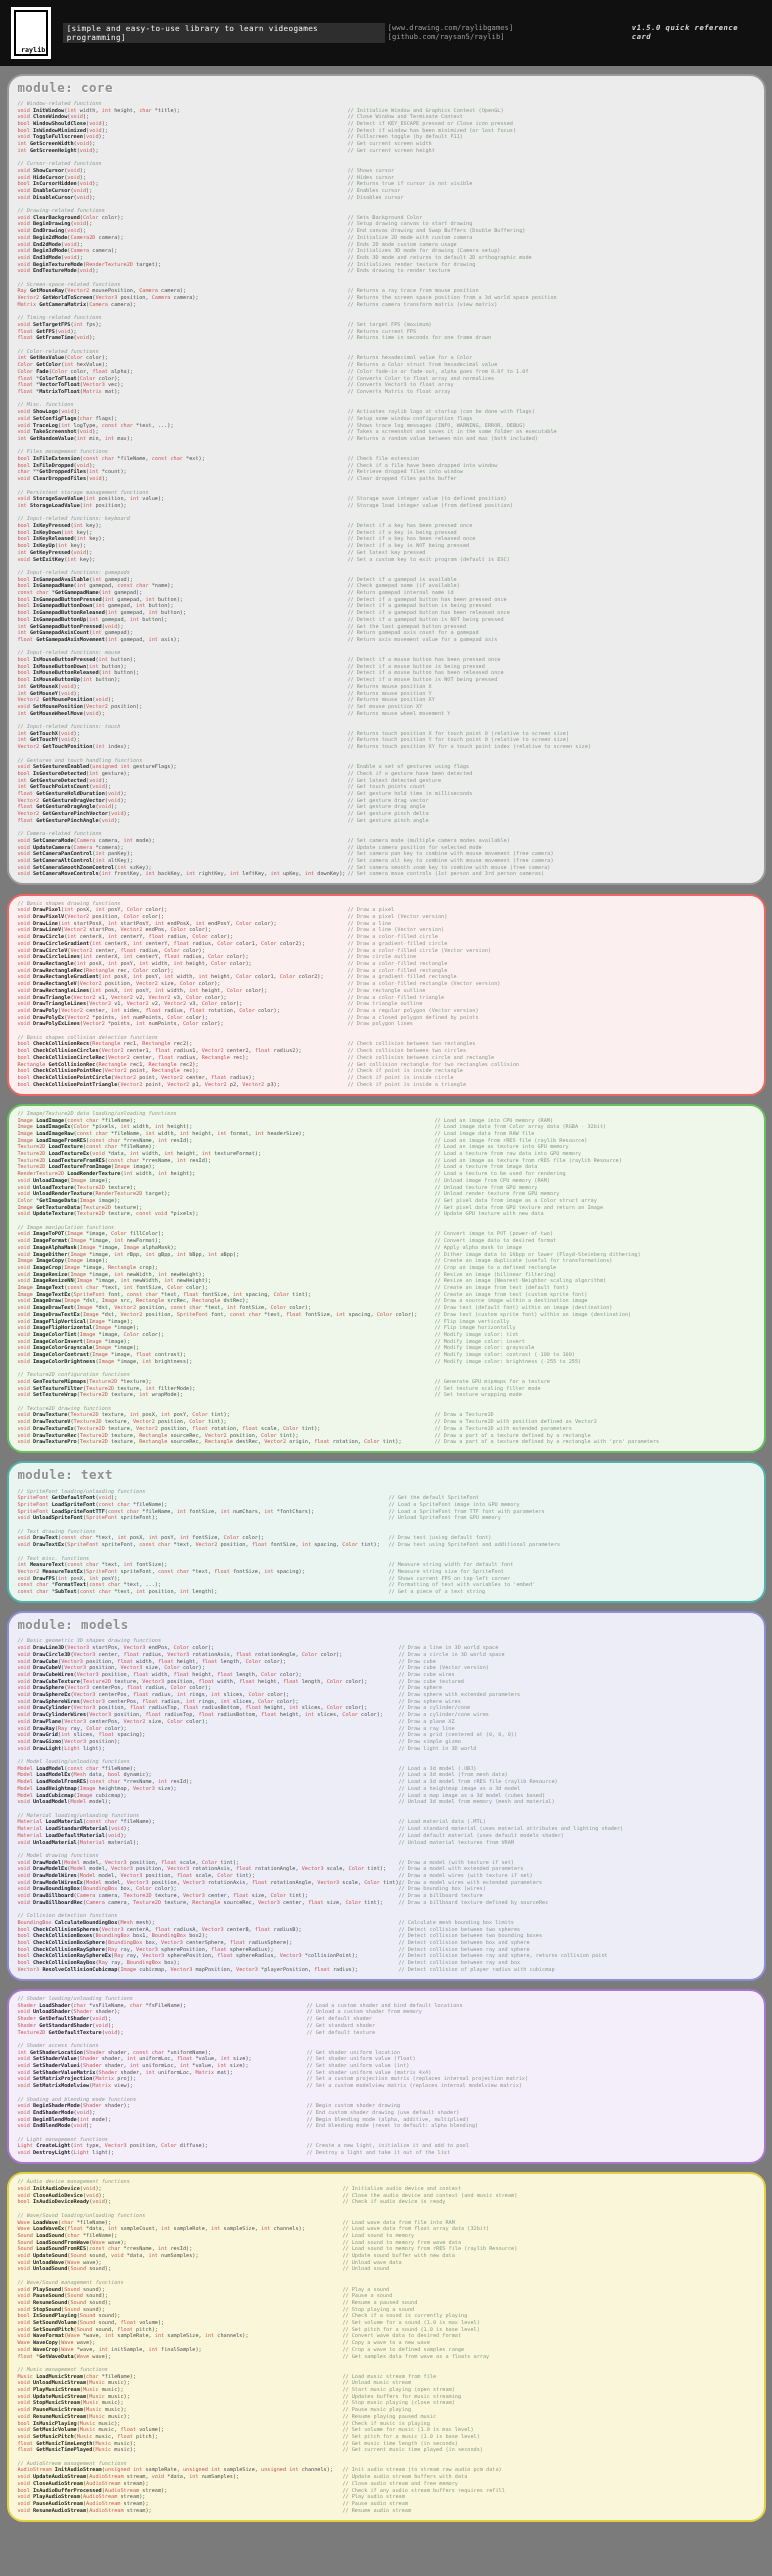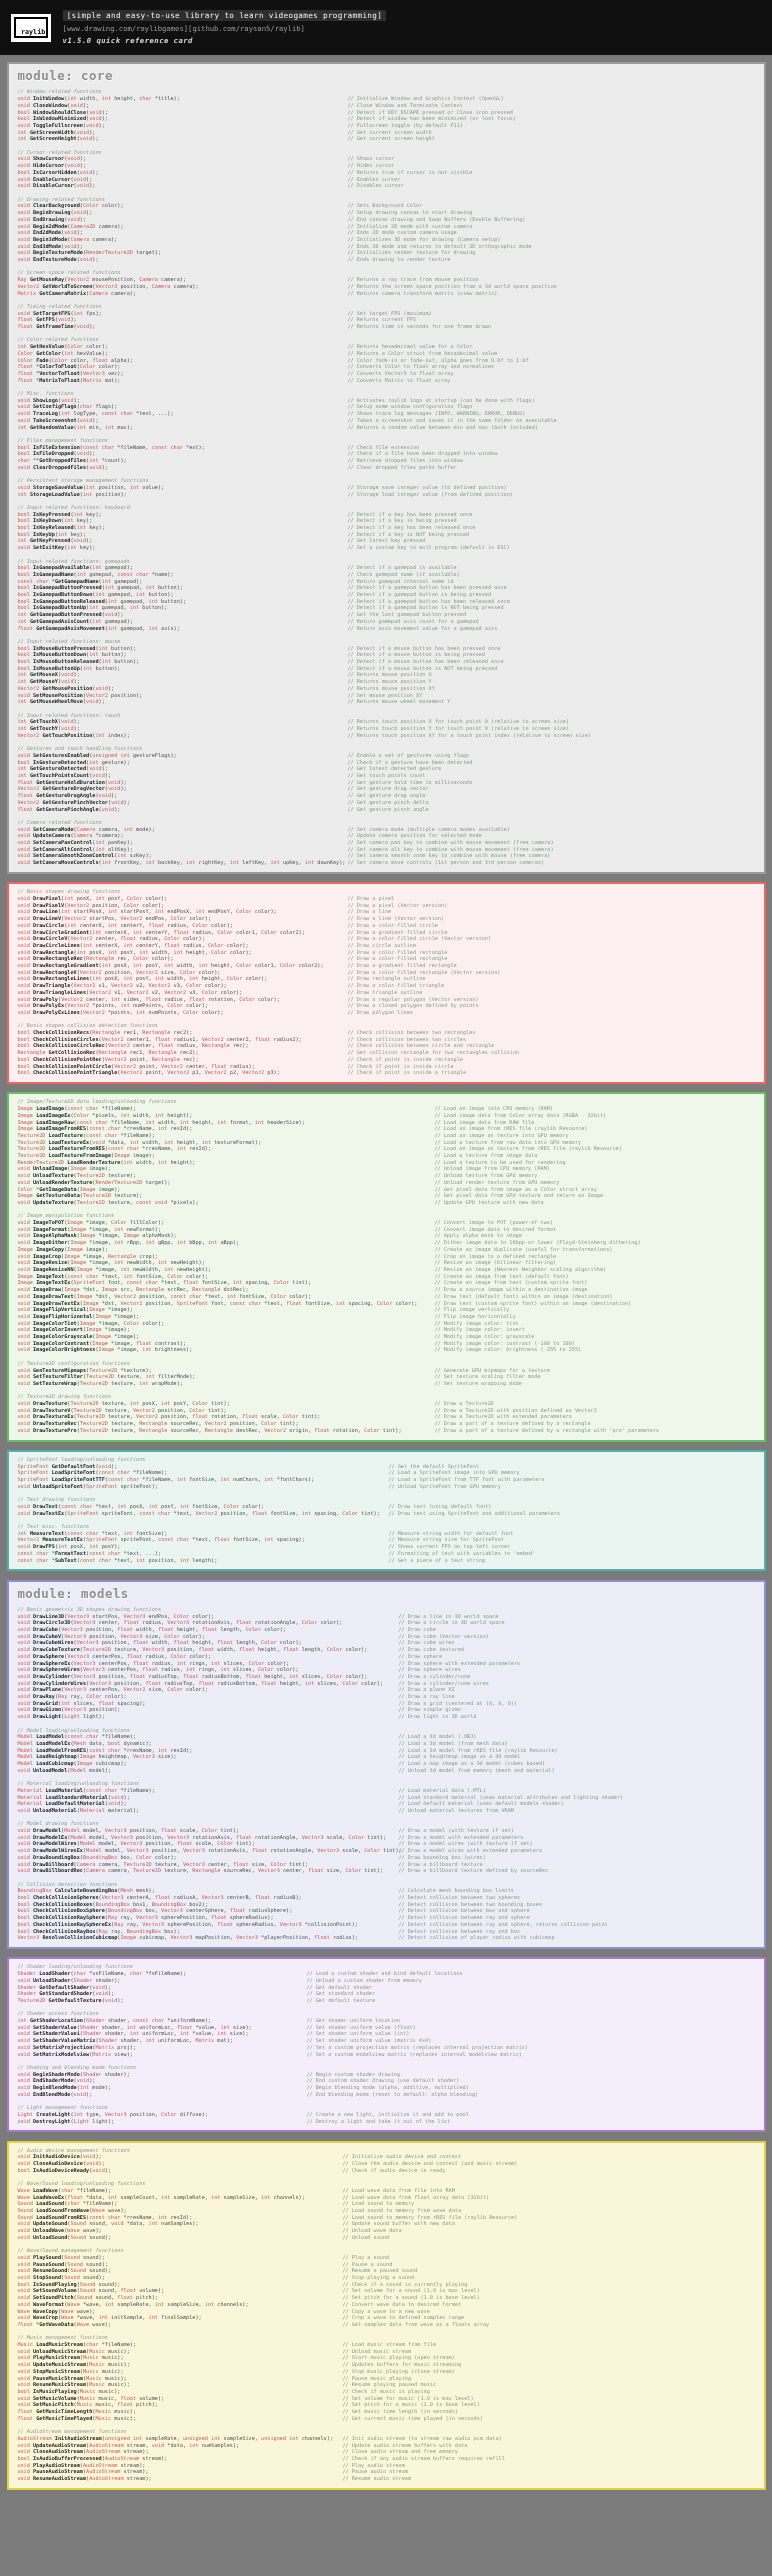--- a/index.html
+++ b/index.html
@@ -2,31 +2,31 @@
 <html style="font-size:8.2px"><head>
 <meta charset="utf-8">
 <style>
   *{box-sizing:border-box;}
   html,body{margin:0;padding:0;}
   body{background:#7b7b7b;font-family:"DejaVu Sans Mono","Liberation Mono",monospace;}
   .page{width:773px;background:#7b7b7b;}
 
   
   .header{display:flex;align-items:center;gap:11.3px;background:#101010;padding:7.2px 11.3px;min-height:55px;}
-  .logo{width:40px;height:28px;background:#ffffff;padding:3.1px;flex:0 0 auto;}
+  .logo{width:40px;height:52px;background:#ffffff;padding:3.1px;flex:0 0 auto;}
   .logo-inner{width:100%;height:100%;border:2.6px solid #000;position:relative;}
   .logo-text{position:absolute;right:1px;bottom:0;font-weight:bold;font-size:6.7px;color:#000;}
-  .header-lines{display:flex;flex-direction:column;gap:2.6px;}
+  .header-lines{display:flex;flex-direction:row;gap:2.6px;}
   .tagline{display:inline-block;align-self:flex-start;background:#2e2e2e;color:#f2f2f2;font-size:7.7px;padding:1px 4.1px;letter-spacing:0.3px;}
   .links{color:#9c9c9c;font-size:7.2px;cursor:pointer;}
   .version{color:#d8d8d8;font-size:7.2px;font-weight:bold;letter-spacing:0.5px;font-style:italic;}
 
   
   .modules{padding-top:7.2px;}
-  .module{border:2.1px solid var(--bc);background:var(--bg);border-radius:1px;margin:0 7.2px 8.2px;padding:4.1px 8.2px 6.2px;}
+  .module{border:2.1px solid var(--bc);background:var(--bg);border-radius:16px;margin:0 7.2px 8.2px;padding:4.1px 8.2px 6.2px;}
   .module-title{font-size:12.4px;font-weight:bold;color:#8f8f8f;text-shadow:0.5px 0.5px 0 rgba(255,255,255,.85);margin:0 0 5.2px;letter-spacing:0.5px;}
   .group{margin-bottom:6.7px;}
   .group:last-child{margin-bottom:0;}
   .group-header{font-size:5.2px;line-height:6.7px;color:#8e9a8e;font-style:italic;white-space:pre;}
   .fn-row{display:grid;grid-template-columns:var(--sigw,330px) 1fr;font-size:5.2px;line-height:6.7px;white-space:pre;}
   .sig{color:#4d4d4d;}
   .t{color:#c75450;}
   .fn{color:#1e1e1e;font-weight:bold;}
   .desc{color:#879a87;}
 </style>
@@ -268,20 +268,21 @@
         <div class="group">
           <div class="group-header">// Texture2D drawing functions</div>
           <div class="fn-row"><span class="sig"><span class="t">void</span> <span class="fn">DrawTexture</span>(<span class="t">Texture2D</span> texture, <span class="t">int</span> posX, <span class="t">int</span> posY, <span class="t">Color</span> tint);</span><span class="desc">// Draw a Texture2D</span></div>
           <div class="fn-row"><span class="sig"><span class="t">void</span> <span class="fn">DrawTextureV</span>(<span class="t">Texture2D</span> texture, <span class="t">Vector2</span> position, <span class="t">Color</span> tint);</span><span class="desc">// Draw a Texture2D with position defined as Vector2</span></div>
           <div class="fn-row"><span class="sig"><span class="t">void</span> <span class="fn">DrawTextureEx</span>(<span class="t">Texture2D</span> texture, <span class="t">Vector2</span> position, <span class="t">float</span> rotation, <span class="t">float</span> scale, <span class="t">Color</span> tint);</span><span class="desc">// Draw a Texture2D with extended parameters</span></div>
           <div class="fn-row"><span class="sig"><span class="t">void</span> <span class="fn">DrawTextureRec</span>(<span class="t">Texture2D</span> texture, <span class="t">Rectangle</span> sourceRec, <span class="t">Vector2</span> position, <span class="t">Color</span> tint);</span><span class="desc">// Draw a part of a texture defined by a rectangle</span></div>
           <div class="fn-row"><span class="sig"><span class="t">void</span> <span class="fn">DrawTexturePro</span>(<span class="t">Texture2D</span> texture, <span class="t">Rectangle</span> sourceRec, <span class="t">Rectangle</span> destRec, <span class="t">Vector2</span> origin, <span class="t">float</span> rotation, <span class="t">Color</span> tint);</span><span class="desc">// Draw a part of a texture defined by a rectangle with 'pro' parameters</span></div>
         </div>
       </section>
       <section class="module" style="--bc: #4fb3a7; --bg: #eaf5f2; --sigw: 371px;">
+        <h2 class="module-title">module: text</h2>
         <div class="group">
           <div class="group-header">// SpriteFont loading/unloading functions</div>
           <div class="fn-row"><span class="sig"><span class="t">SpriteFont</span> <span class="fn">GetDefaultFont</span>(<span class="t">void</span>);</span><span class="desc">// Get the default SpriteFont</span></div>
           <div class="fn-row"><span class="sig"><span class="t">SpriteFont</span> <span class="fn">LoadSpriteFont</span>(<span class="t">const</span> <span class="t">char</span> *fileName);</span><span class="desc">// Load a SpriteFont image into GPU memory</span></div>
           <div class="fn-row"><span class="sig"><span class="t">SpriteFont</span> <span class="fn">LoadSpriteFontTTF</span>(<span class="t">const</span> <span class="t">char</span> *fileName, <span class="t">int</span> fontSize, <span class="t">int</span> numChars, <span class="t">int</span> *fontChars);</span><span class="desc">// Load a SpriteFont from TTF font with parameters</span></div>
           <div class="fn-row"><span class="sig"><span class="t">void</span> <span class="fn">UnloadSpriteFont</span>(<span class="t">SpriteFont</span> spriteFont);</span><span class="desc">// Unload SpriteFont from GPU memory</span></div>
         </div>
         <div class="group">
           <div class="group-header">// Text drawing functions</div>
           <div class="fn-row"><span class="sig"><span class="t">void</span> <span class="fn">DrawText</span>(<span class="t">const</span> <span class="t">char</span> *text, <span class="t">int</span> posX, <span class="t">int</span> posY, <span class="t">int</span> fontSize, <span class="t">Color</span> color);</span><span class="desc">// Draw text (using default font)</span></div>

